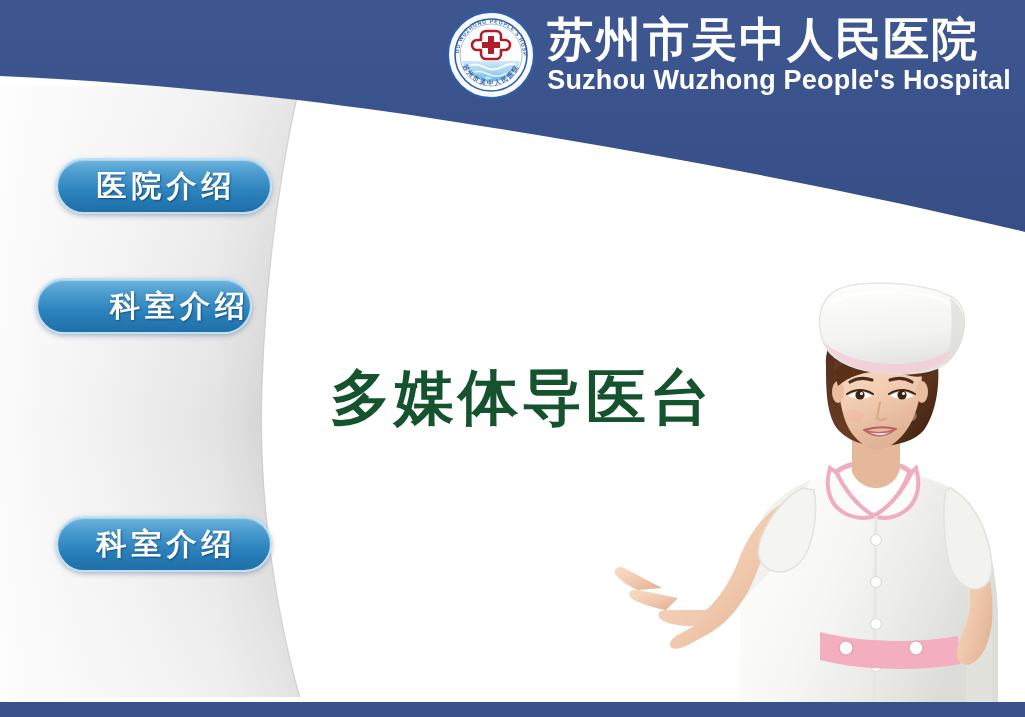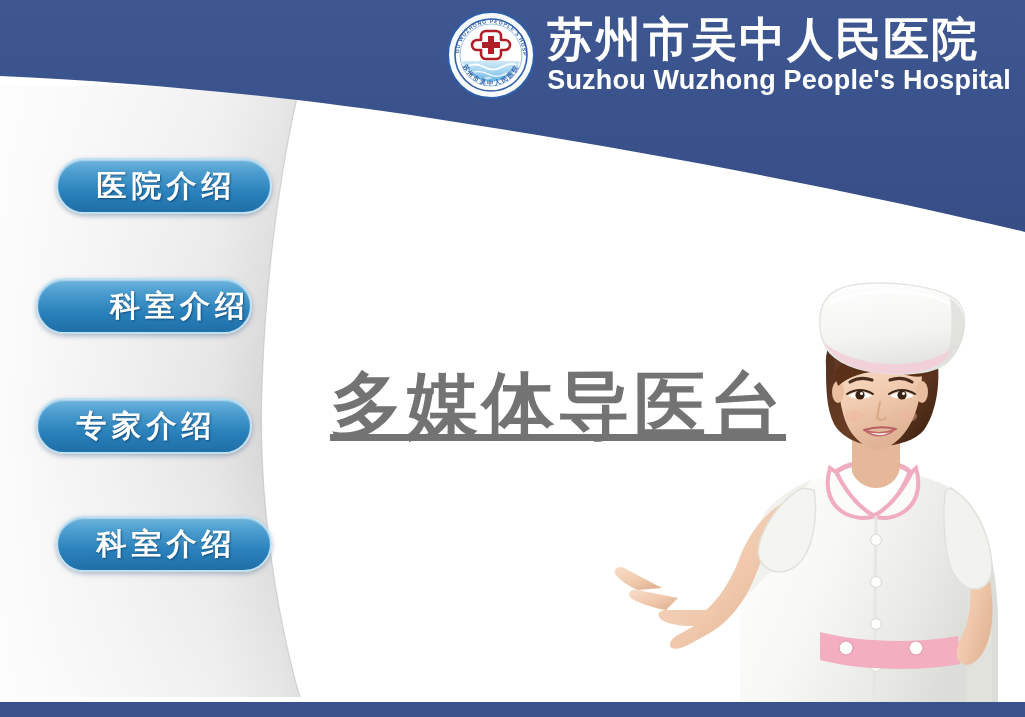--- a/index.html
+++ b/index.html
@@ -58,24 +58,23 @@
     padding-left:5px;
   }
   #btn0 { left:56px; top:158px; width:216px; }
   #btn1 { left:36px; top:278px; width:216px;justify-content:flex-end; }
   #btn2 { left:36px; top:398px; width:216px; }
   #btn3 { left:56px; top:516px; width:216px; }
 
   
   .main-title {
     position:absolute; left:330px; top:358px; z-index:6;
-    color:#737373; font-size:72px; font-weight:bold; letter-spacing:4px;
+    color:#14532d; font-size:60px; font-weight:bold; letter-spacing:4px;
     white-space:nowrap;
     font-family:"DejaVu Sans","Liberation Sans",sans-serif;
-    text-decoration:underline;
   }
 
   
   .nurse { position:absolute; left:598px; top:282px; width:427px; height:421px; z-index:3; }
   .nurse svg { display:block; width:427px; height:421px; }
 
   
   .footer-bar {
     position:absolute; left:0; bottom:0; width:1025px; height:15px;
     background:#3a528c; z-index:9;
@@ -268,23 +267,20 @@
 
   <div class="main-title">多媒体导医台</div>
 
   <div class="nav">
     <div class="nav-btn" id="btn0">
       <span>医院介绍</span>
     </div>
     <div class="nav-btn" id="btn1">
       <span>科室介绍</span>
     </div>
-    <div class="nav-btn" id="btn2">
-      <span>专家介绍</span>
-    </div>
     <div class="nav-btn" id="btn3">
       <span>科室介绍</span>
     </div>
   </div>
 
   <div class="footer-bar"></div>
 
 </div>
 
 </body></html>

